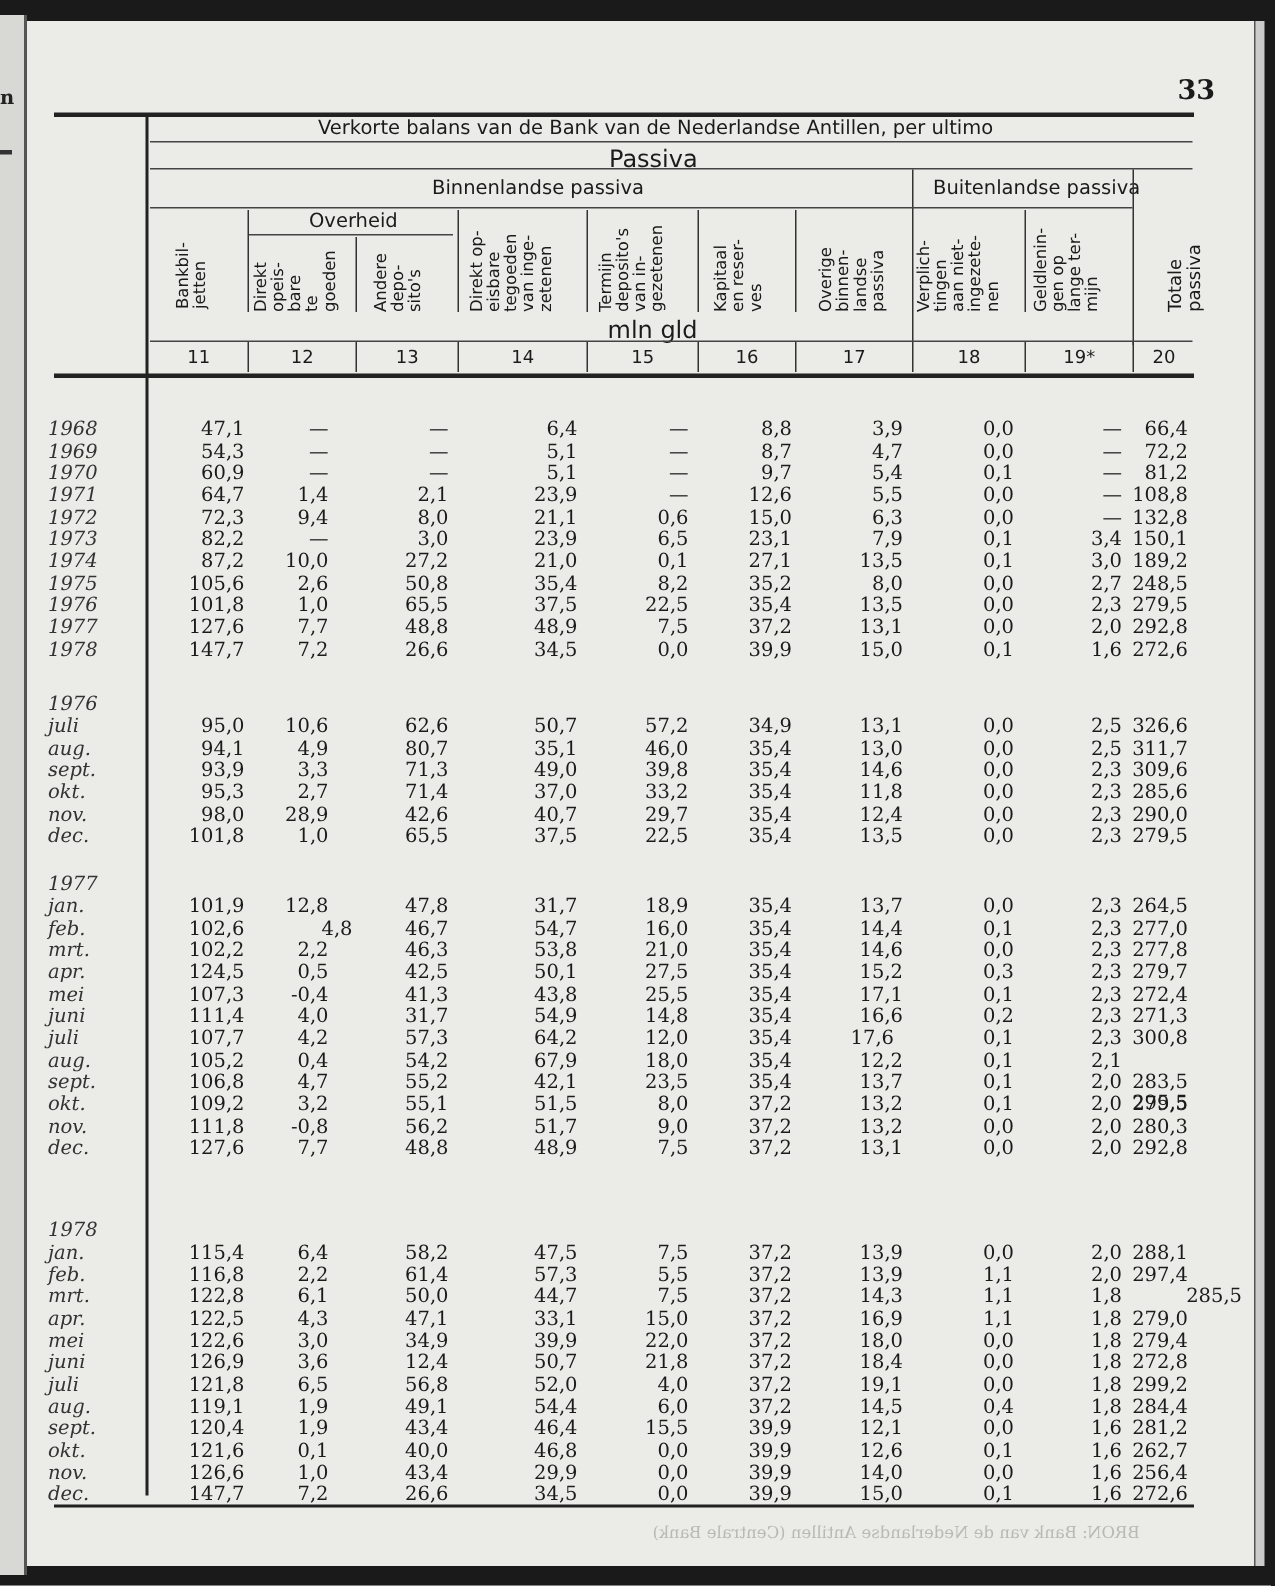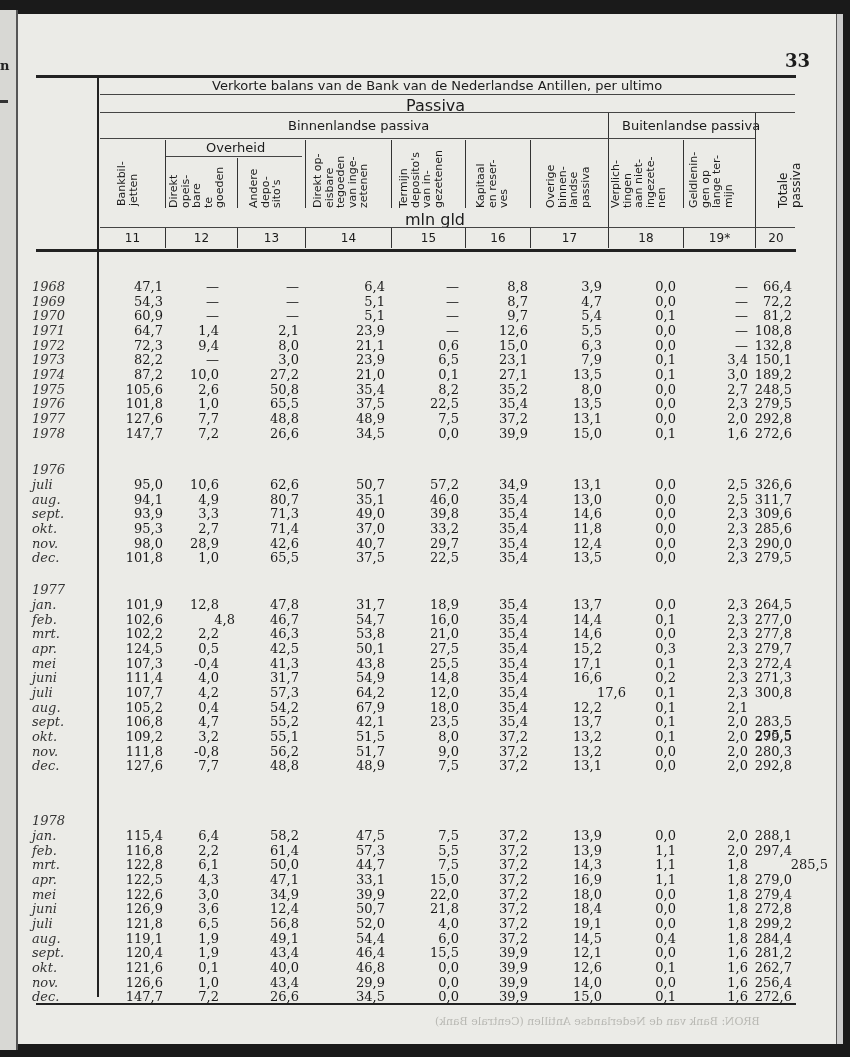--- a/index.html
+++ b/index.html
@@ -447,21 +447,21 @@
         <span class="cell" style="left: 732px; width: 60px;">271,3</span>
       </div>
       <div class="row" style="top: 685.9px;">
         <span class="lbl">juli</span>
         <span class="cell" style="left: 103px; width: 60px;">107,7</span>
         <span class="cell" style="left: 159px; width: 60px;">4,2</span>
         <span class="cell" style="left: 239px; width: 60px;">57,3</span>
         <span class="cell" style="left: 325px; width: 60px;">64,2</span>
         <span class="cell" style="left: 399px; width: 60px;">12,0</span>
         <span class="cell" style="left: 468px; width: 60px;">35,4</span>
-        <span class="cell" style="left: 566px; width: 60px;">17,6</span>
+        <span class="cell" style="left: 536px; width: 60px;">17,6</span>
         <span class="cell" style="left: 616px; width: 60px;">0,1</span>
         <span class="cell" style="left: 688px; width: 60px;">2,3</span>
         <span class="cell" style="left: 732px; width: 60px;">300,8</span>
       </div>
       <div class="row" style="top: 700.55px;">
         <span class="lbl">aug.</span>
         <span class="cell" style="left: 103px; width: 60px;">105,2</span>
         <span class="cell" style="left: 159px; width: 60px;">0,4</span>
         <span class="cell" style="left: 239px; width: 60px;">54,2</span>
         <span class="cell" style="left: 325px; width: 60px;">67,9</span>

